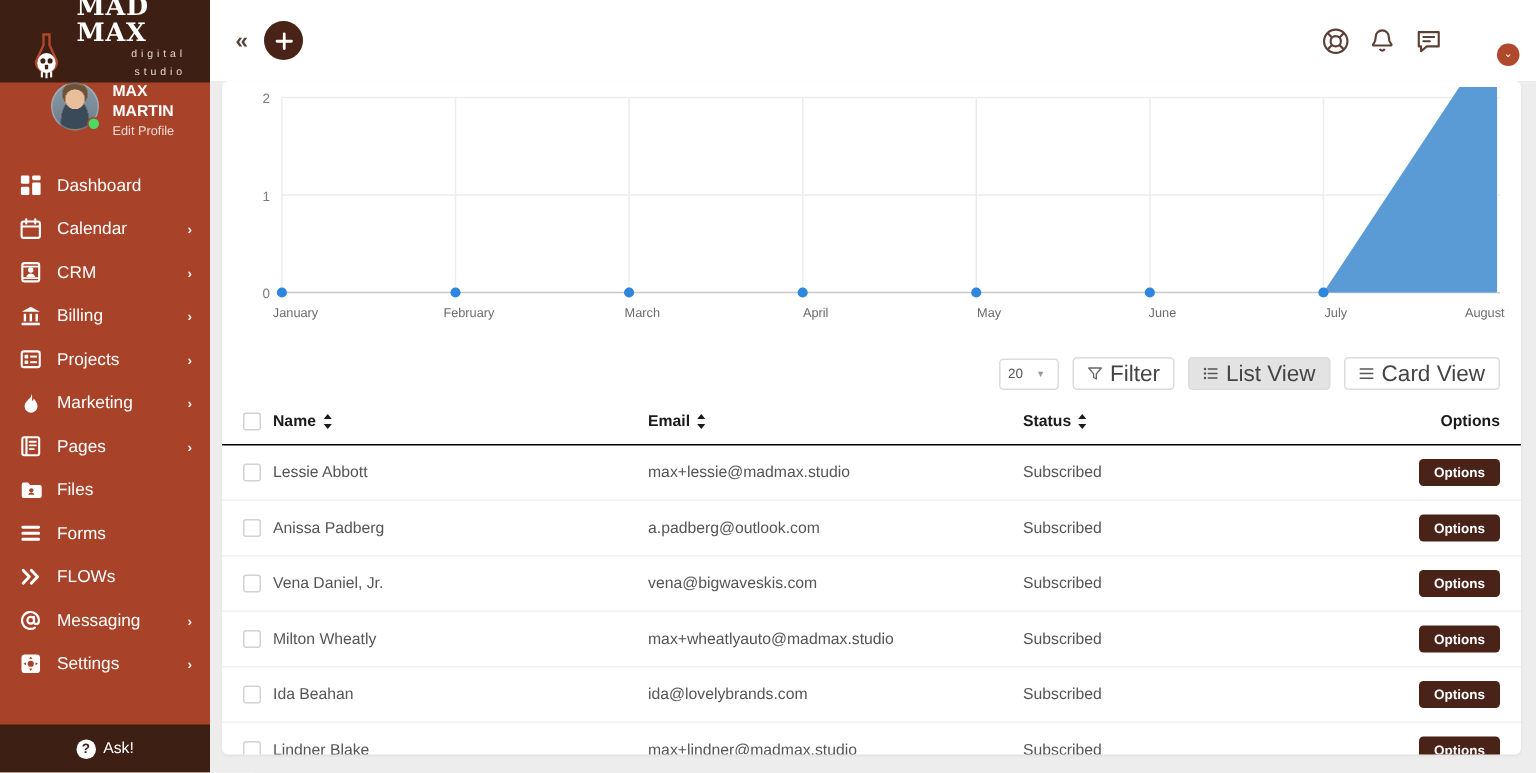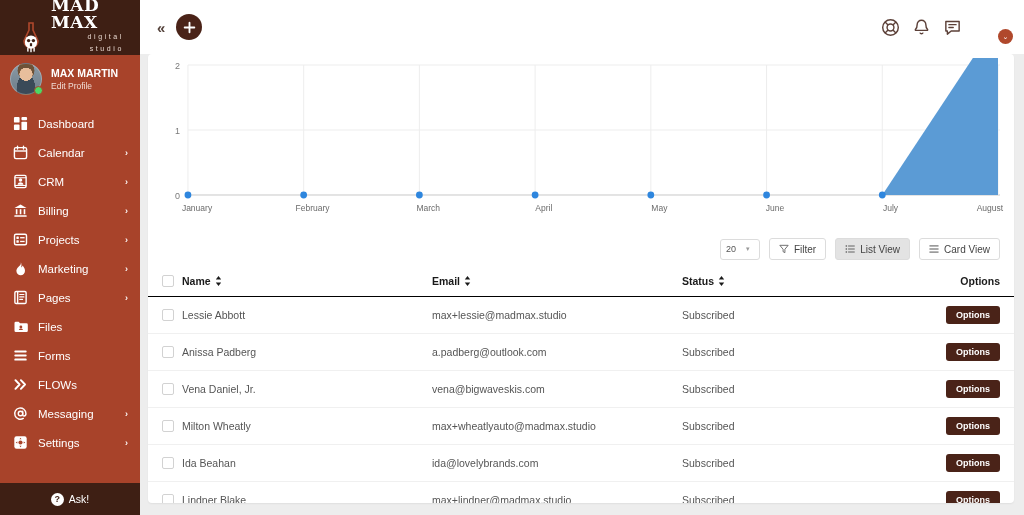--- a/index.html
+++ b/index.html
@@ -29,22 +29,22 @@
     color: #fff; font-size: 17px; font-weight: bold;
     letter-spacing: 0.5px; line-height: 17px;
     font-family: "DejaVu Serif", serif;
   }
   .logo-sub {
     color: #E8D8D0; font-size: 7px; letter-spacing: 2.6px;
     line-height: 12px; text-align: right;
   }
 
   .profile-block {
-    height: 48px; display: flex; align-items: center;
-    padding: 0 10px; gap: 9px;
+    height: 48px; display: flex; 
+    padding: 0 10px; gap: 9px; margin-left: 24px;
   }
   .avatar-wrap { position: relative; width: 32px; height: 32px; flex: 0 0 32px; }
   .avatar-img {
     width: 32px; height: 32px; border-radius: 50%;
     background:
       radial-gradient(circle at 50% 34%, #E8BE9C 0 26%, transparent 27%),
       radial-gradient(ellipse at 50% 86%, #3A4A58 0 44%, transparent 45%),
       radial-gradient(circle at 50% 22%, #6E5237 0 30%, transparent 31%),
       linear-gradient(#8A9AA6, #6C7C88);
     border: 1px solid rgba(255,255,255,0.25);
@@ -138,21 +138,21 @@
   }
   .sel-sm {
     min-width: 40px; height: 21px; border: 1px solid #DCDCDC; border-radius: 3px;
     background: #fff; font-size: 9px; color: #555;
     display: flex; align-items: center; 
     padding: 0 5px; gap: 10px; cursor: pointer;
   }
   .sel-sm .car { font-size: 7px; color: #999; }
   .tbtn {
     height: 22px; border: 1px solid #DCDCDC; border-radius: 3px; background: #fff;
-    font-size: 10px; color: #444; display: flex; align-items: center; gap: 5px;
+    font-size: 15px; color: #444; display: flex; align-items: center; gap: 5px;
     padding: 0 9px; cursor: pointer; font-family: inherit;
   }
   .tbtn.active { background: #E3E3E3; }
   .tbtn svg { width: 10px; height: 10px; display: block; }
 
   
   .tbl { width: 100%; border-collapse: collapse; table-layout: fixed; }
   .tbl th {
     font-size: 10.5px; font-weight: bold; color: #1A1A1A; text-align: left;
     padding: 7px 0 9px 0; border-bottom: 1px solid #000000;

